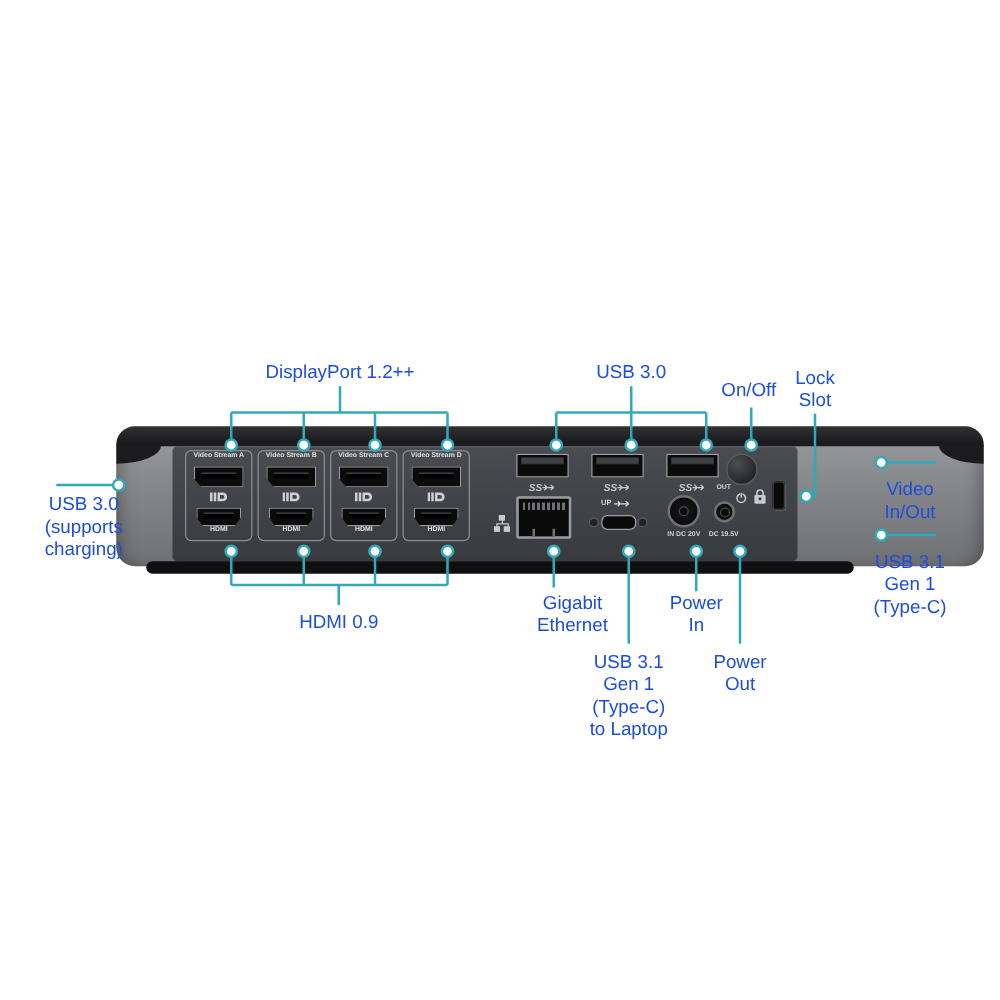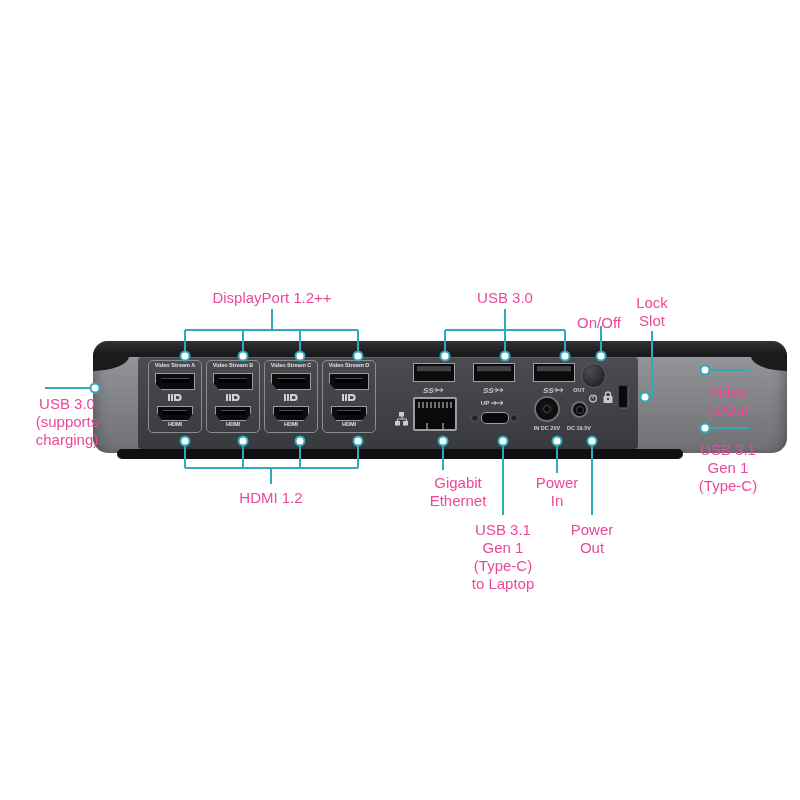--- a/index.html
+++ b/index.html
@@ -1,19 +1,19 @@
 <!DOCTYPE html>
 <html><head>
 <meta charset="utf-8">
 <style>
   html,body{margin:0;padding:0;background:#fff;}
   .canvas{position:relative;width:800px;height:800px;background:#ffffff;overflow:hidden;
           font-family:"Liberation Sans", sans-serif;}
   
-  .callout{position:absolute;color:#ec4899;font-size:15px;line-height:18px;text-align:center;
+  .callout{position:absolute;color:#1d4ed8;font-size:15px;line-height:18px;text-align:center;
            white-space:pre-line;transform:translateX(-50%);}
   
   .device{position:absolute;left:93px;top:341px;width:694px;height:112px;border-radius:15px;
           background:linear-gradient(180deg,#9a9c9f 0%,#8b8d90 30%,#7a7c7f 70%,#6e7073 100%);
           overflow:hidden;
           box-shadow:inset 10px 0 14px -8px rgba(0,0,0,.35), inset -10px 0 14px -8px rgba(0,0,0,.35);}
   .band{position:absolute;left:0;top:0;width:100%;height:16px;
         background:linear-gradient(180deg,#323234 0%,#1b1b1d 80%);}
   .wedge{position:absolute;top:15px;width:36px;height:15px;background:#1b1b1d;}
   .wedge.l{left:0;border-radius:0 0 100% 0 / 0 0 100% 0;}
@@ -175,32 +175,32 @@
           <rect x="1.5" y="5" width="9" height="7" rx="1" fill="#c9cacc"></rect>
           <circle cx="6" cy="8" r="1.2" fill="#3b3d41"></circle>
         </svg>
       <div class="lockslot"></div>
     </div>
   </div>
   <div class="base"></div>
 
   <div class="callout" style="left:272px;top:289px">DisplayPort 1.2++</div>
   <div class="callout" style="left:505px;top:289px">USB 3.0</div>
-  <div class="callout" style="left:599px;top:314px">On/Off</div>
+  <div class="callout" style="left:599px;top:304px">On/Off</div>
   <div class="callout" style="left:652px;top:294px">Lock
 Slot</div>
   <div class="callout" style="left:67px;top:395px">USB 3.0
 (supports
 charging)</div>
   <div class="callout" style="left:728px;top:383px">Video
 In/Out</div>
   <div class="callout" style="left:728px;top:441px">USB 3.1
 Gen 1
 (Type-C)</div>
-  <div class="callout" style="left:271px;top:489px">HDMI 1.2</div>
+  <div class="callout" style="left:271px;top:489px">HDMI 0.9</div>
   <div class="callout" style="left:458px;top:474px">Gigabit
 Ethernet</div>
   <div class="callout" style="left:503px;top:521px">USB 3.1
 Gen 1
 (Type-C)
 to Laptop</div>
   <div class="callout" style="left:557px;top:474px">Power
 In</div>
   <div class="callout" style="left:592px;top:521px">Power
 Out</div>

